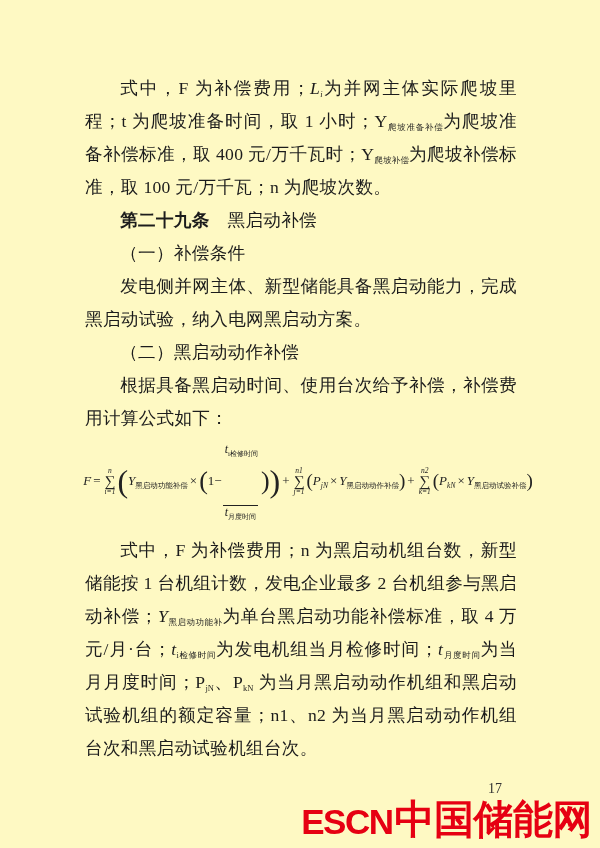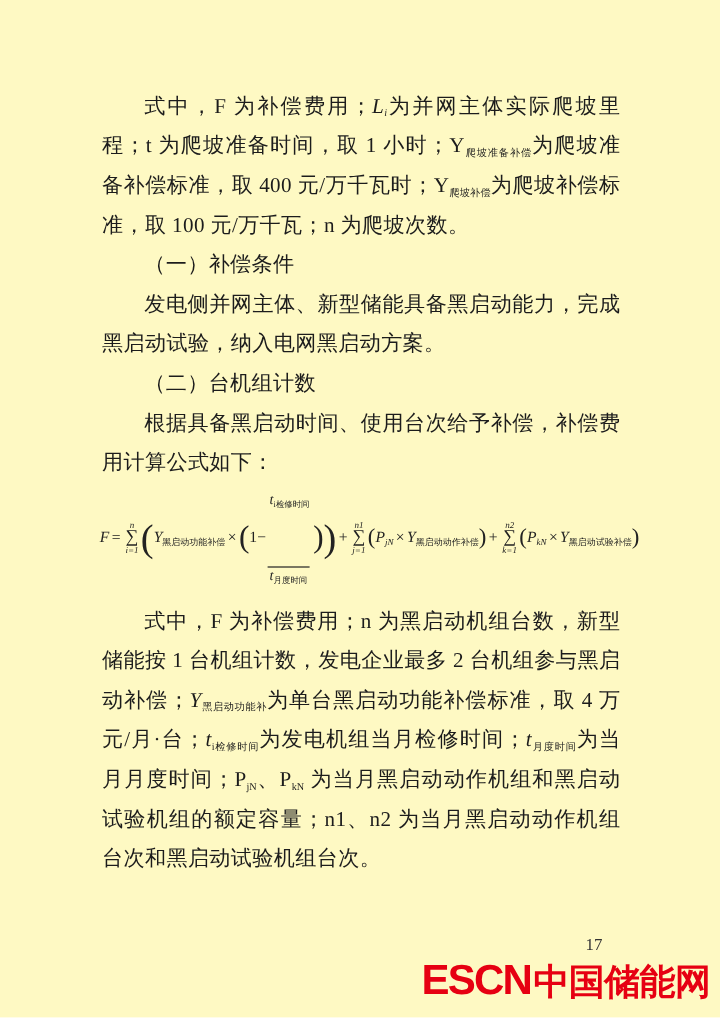--- a/index.html
+++ b/index.html
@@ -47,32 +47,33 @@
     position:absolute; left:460px; top:781px; width:70px;
     text-align:center; font-size:14px; color:#333;
     font-family:"Liberation Serif","DejaVu Serif",serif;
   }
   .logo {
     position:absolute; right:8px; top:799px;
     display:flex; align-items:flex-end;
     font-family:"Liberation Sans","DejaVu Sans",sans-serif;
   }
   .logo-latin { font-weight:900; font-size:35px; letter-spacing:-1.5px; line-height:1; }
-  .logo-cn { font-weight:900; font-size:30px; letter-spacing:-0.5px; line-height:1; margin-left:2px; }
+  .logo-cn { font-weight:900; font-size:40px; letter-spacing:-0.5px; line-height:1; margin-left:2px; }
 </style>
 </head>
 <body>
 
 <div class="page" style="background: #fef9c3; color: rgb(28, 28, 28);">
   <div class="text-col">
     <div id="block-upper">
         <p class="para"><span>式中，F 为补偿费用；</span><span class="it">L</span><sub class="it">i</sub><span>为并网主体实际爬坡里程；t 为爬坡准备时间，取 1 小时；Y</span><sub>爬坡准备补偿</sub><span>为爬坡准备补偿标准，取 400 元/万千瓦时；Y</span><sub>爬坡补偿</sub><span>为爬坡补偿标准，取 100 元/万千瓦；n 为爬坡次数。</span></p>
+        <p class="para"><span class="bd">第二十九条</span><span>　黑启动补偿</span></p>
         <p class="para"><span>（一）补偿条件</span></p>
         <p class="para"><span>发电侧并网主体、新型储能具备黑启动能力，完成黑启动试验，纳入电网黑启动方案。</span></p>
-        <p class="para"><span>（二）台机组计数</span></p>
+        <p class="para"><span>（二）黑启动动作补偿</span></p>
         <p class="para"><span>根据具备黑启动时间、使用台次给予补偿，补偿费用计算公式如下：</span></p>
       </div>
     <div id="formula" class="formula">
         <span class="f-run"><span class="f-var">F</span><span class="f-op">=</span></span>
         <span class="f-sum">
           <span class="s-top">n</span>
           <span class="s-sig">∑</span>
           <span class="s-bot">i=1</span>
         </span>
         <span class="f-par xl">(</span>

